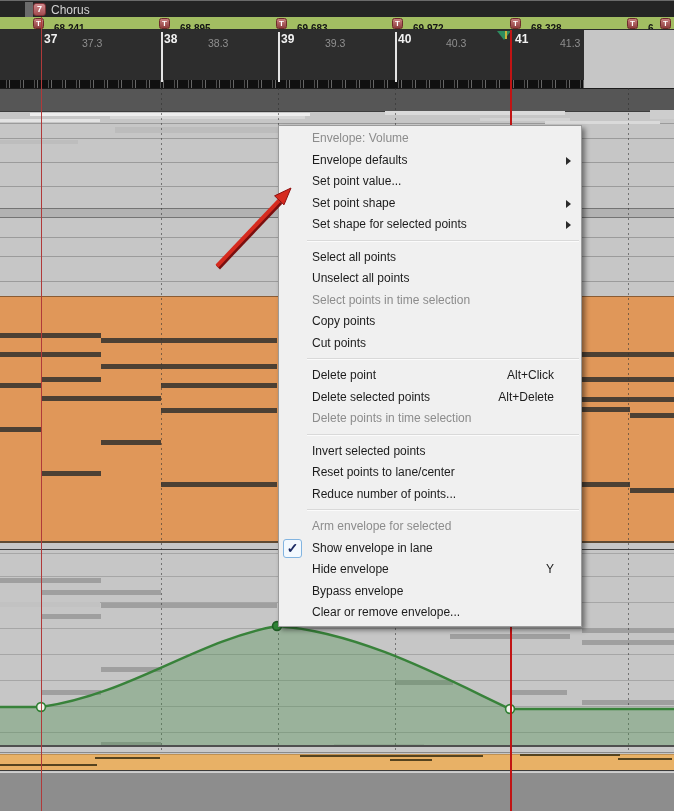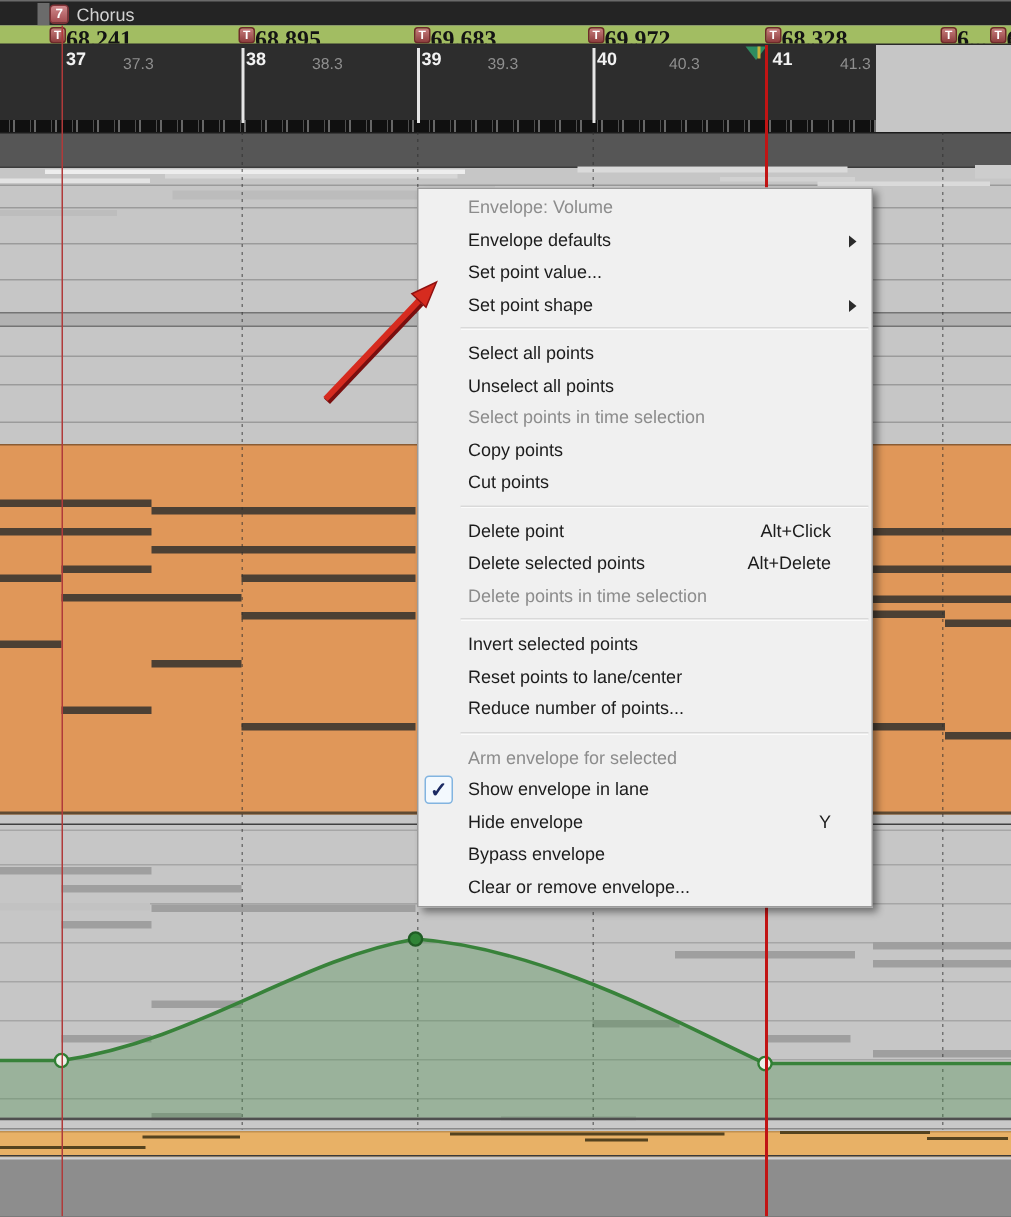--- a/index.html
+++ b/index.html
@@ -13,21 +13,21 @@
   .tracknum-badge{position:absolute;left:33px;top:2px;width:13px;height:13px;border-radius:3px;
     background:linear-gradient(#d08a8d,#a34b4f);border:1px solid #7e3237;box-sizing:border-box;
     color:#fff;font-size:9px;font-weight:bold;text-align:center;line-height:11px;}
   .trackname{position:absolute;left:51px;top:2px;color:#d2d2d2;font-size:12px;font-weight:normal;}
 
   .tempostrip{left:0;top:17px;width:674px;height:13px;background:#a2bd62;border-bottom:1px solid #2a2a2a;box-sizing:border-box;overflow:hidden;}
   .tmarker{position:absolute;top:1px;height:11px;white-space:nowrap;}
   .tbadge{display:inline-block;width:11px;height:11px;border-radius:2.5px;vertical-align:top;
     background:linear-gradient(#c87e7e,#8e3e3e);border:1px solid #6e2a2a;box-sizing:border-box;
     color:#fff;font-size:8px;font-weight:bold;text-align:center;line-height:9px;}
-  .tlabel{display:inline-block;margin-left:0;color:#141414;font-size:16px;font-weight:bold;line-height:11px;font-family:Liberation Serif, serif;}
+  .tlabel{display:inline-block;margin-left:10px;color:#141414;font-size:10px;font-weight:bold;line-height:11px;}
 
   .ruler{left:0;top:30px;width:584px;height:58px;background:#2d2d2d;overflow:hidden;}
   .barline{position:absolute;top:2px;width:2px;height:50px;background:#e6e6e6;}
   .barlabel{position:absolute;top:2px;color:#f2f2f2;font-size:12px;font-weight:bold;}
   .beatlabel{position:absolute;top:7px;color:#8f8f8f;font-size:10.5px;}
   .tickstrip{position:absolute;left:0;top:50px;width:674px;height:8px;background:
      repeating-linear-gradient(90deg,#101010 0 6px,#4e4e4e 6px 7px,#101010 7px 9px,#666 9px 10px,#101010 10px 14px);}
   .cursor-triangle{position:absolute;left:497px;top:1px;width:0;height:0;
      border-left:7px solid transparent;border-right:7px solid transparent;border-top:9px solid #2e8c60;}
   .cursor-triangle-line{position:absolute;left:505px;top:1px;width:2px;height:8px;background:#c7b23a;}
@@ -212,20 +212,21 @@
     </svg>
 
   <div class="abs cursor-red-left"></div>
   <div class="abs cursor-red-right"></div>
 
   <div class="abs menu" id="menu">
       <div class="mi disabled"><span>Envelope: Volume</span></div>
       <div class="mi"><span>Envelope defaults</span><span class="subarrow"></span></div>
       <div class="mi"><span>Set point value...</span></div>
       <div class="mi"><span>Set point shape</span><span class="subarrow"></span></div>
+      <div class="mi"><span>Set shape for selected points</span><span class="subarrow"></span></div>
       <div class="msep"></div>
       <div class="mi"><span>Select all points</span></div>
       <div class="mi"><span>Unselect all points</span></div>
       <div class="mi disabled"><span>Select points in time selection</span></div>
       <div class="mi"><span>Copy points</span></div>
       <div class="mi"><span>Cut points</span></div>
       <div class="msep"></div>
       <div class="mi"><span>Delete point</span><span class="shortcut">Alt+Click</span></div>
       <div class="mi"><span>Delete selected points</span><span class="shortcut">Alt+Delete</span></div>
       <div class="mi disabled"><span>Delete points in time selection</span></div>

